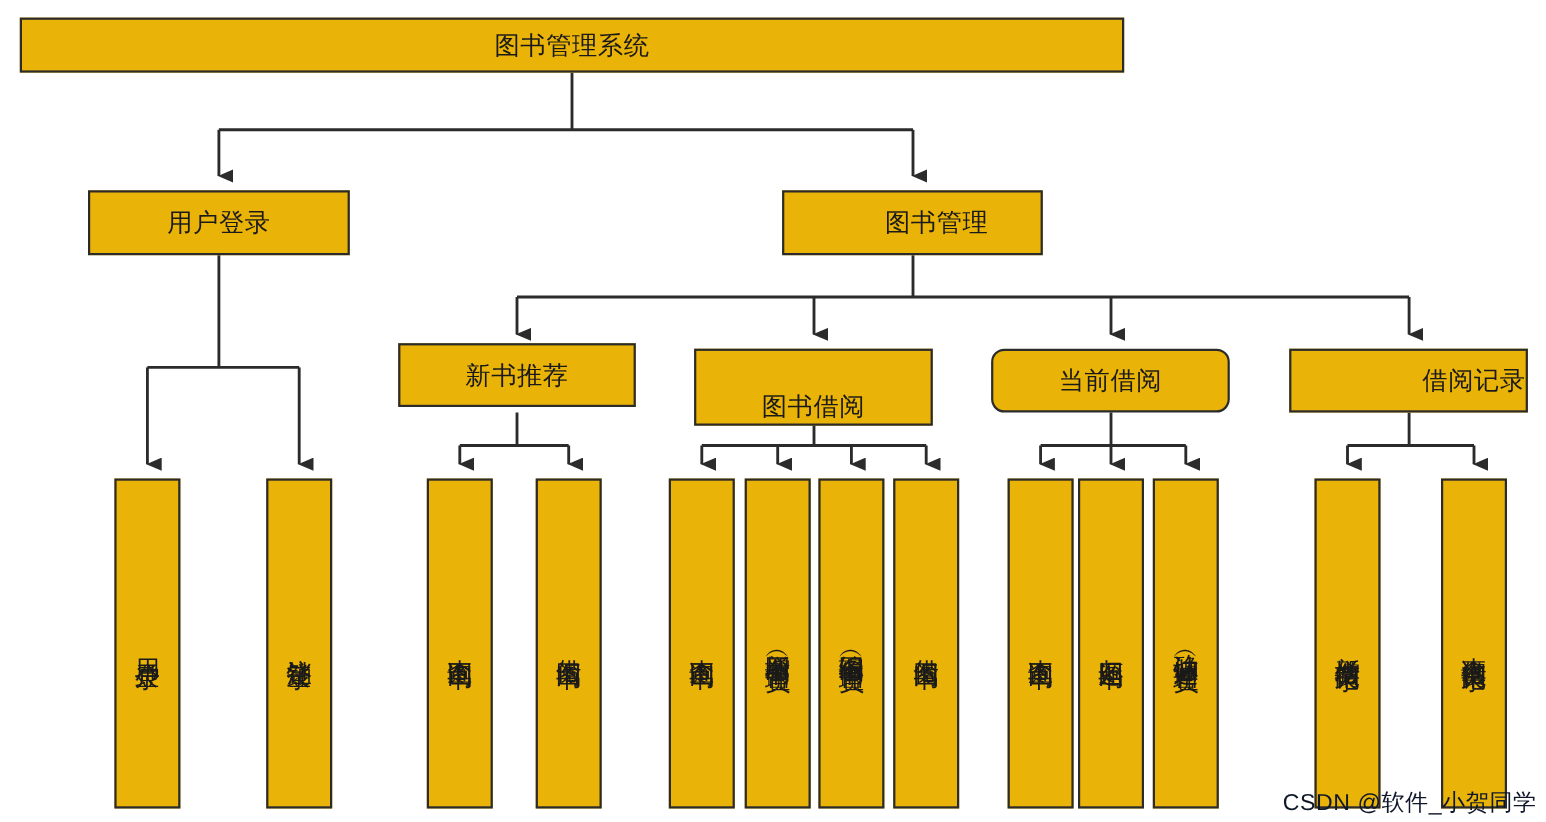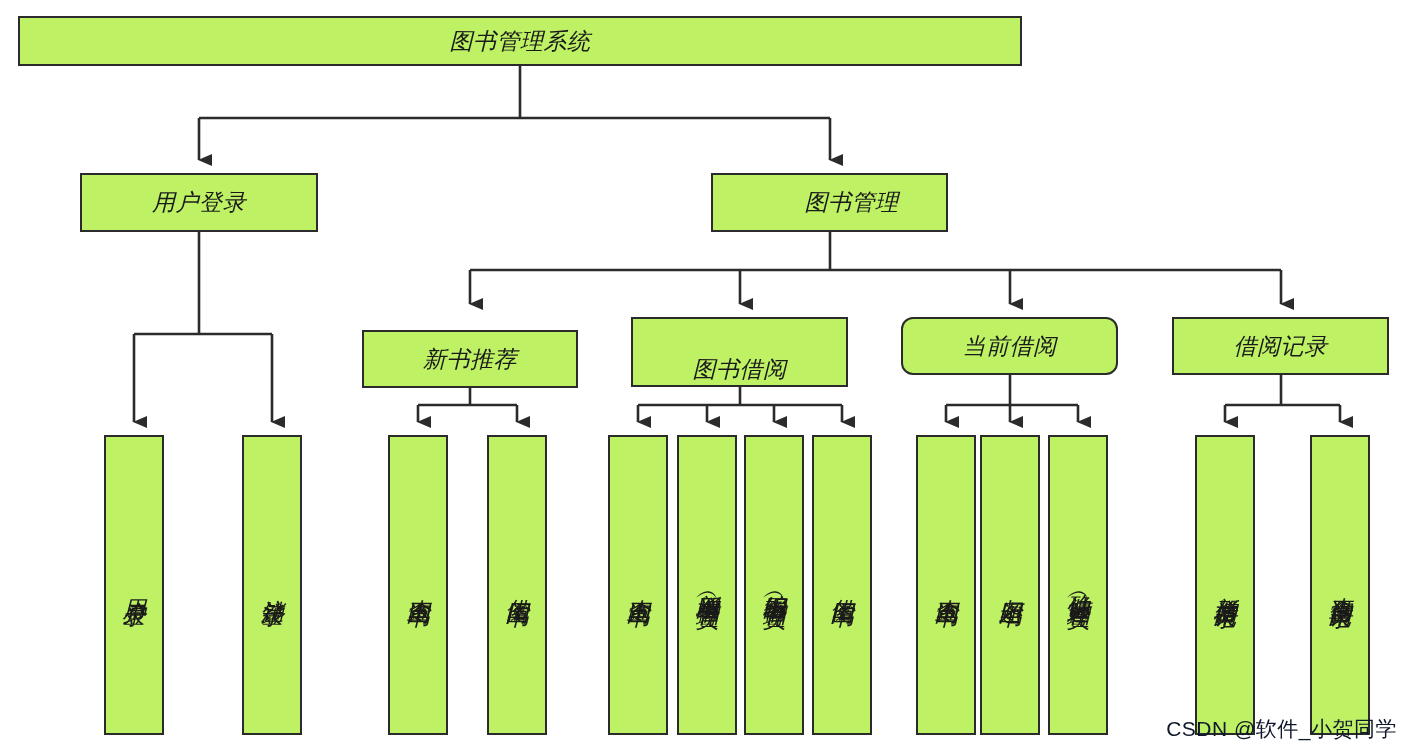--- a/index.html
+++ b/index.html
@@ -21,26 +21,25 @@
     position: absolute;
     left: 0;
     top: 0;
     width: 1405px;
     height: 747px;
   }
   .node {
     position: absolute;
     box-sizing: border-box;
     border: 2.5px solid #2b2b2b;
-    background: #bef264;
+    background: #eab308;
     display: flex;
     align-items: center;
     justify-content: center;
     color: #1a1a1a;
-    font-style: italic;
   }
   .node.horiz {
     font-size: 23px;
     letter-spacing: 0.5px;
   }
   .node.vert {
     writing-mode: vertical-rl;
     text-orientation: upright;
     font-size: 23px;
     letter-spacing: 2px;
@@ -128,33 +127,33 @@
   </div>
 
   <div class="node horiz" style="left:80px; top:173px; width:238px; height:59px;">
     <span class="label">用户登录</span>
   </div>
 
   <div class="node horiz" style="left:711px; top:173px; width:237px; height:59px;padding-left:44px;">
     <span class="label">图书管理</span>
   </div>
 
-  <div class="node horiz" style="left:362px; top:330px; width:216px; height:58px;">
+  <div class="node horiz" style="left:362px; top:312px; width:216px; height:58px;">
     <span class="label">新书推荐</span>
   </div>
 
   <div class="node horiz" style="left:631px; top:317px; width:217px; height:70px;align-items:flex-end;">
     <span class="label">图书借阅</span>
   </div>
 
   <div class="node horiz" style="left:901px; top:317px; width:217px; height:58px;border-radius:12px;">
     <span class="label">当前借阅</span>
   </div>
 
-  <div class="node horiz" style="left:1172px; top:317px; width:217px; height:58px;">
+  <div class="node horiz" style="left:1172px; top:317px; width:217px; height:58px;justify-content:flex-end;">
     <span class="label">借阅记录</span>
   </div>
 
   <div class="node vert" style="left:104px; top:435px; width:60px; height:300px;">
     <span class="label">用户登录</span>
   </div>
 
   <div class="node vert" style="left:242px; top:435px; width:60px; height:300px;">
     <span class="label">注销登录</span>
   </div>

